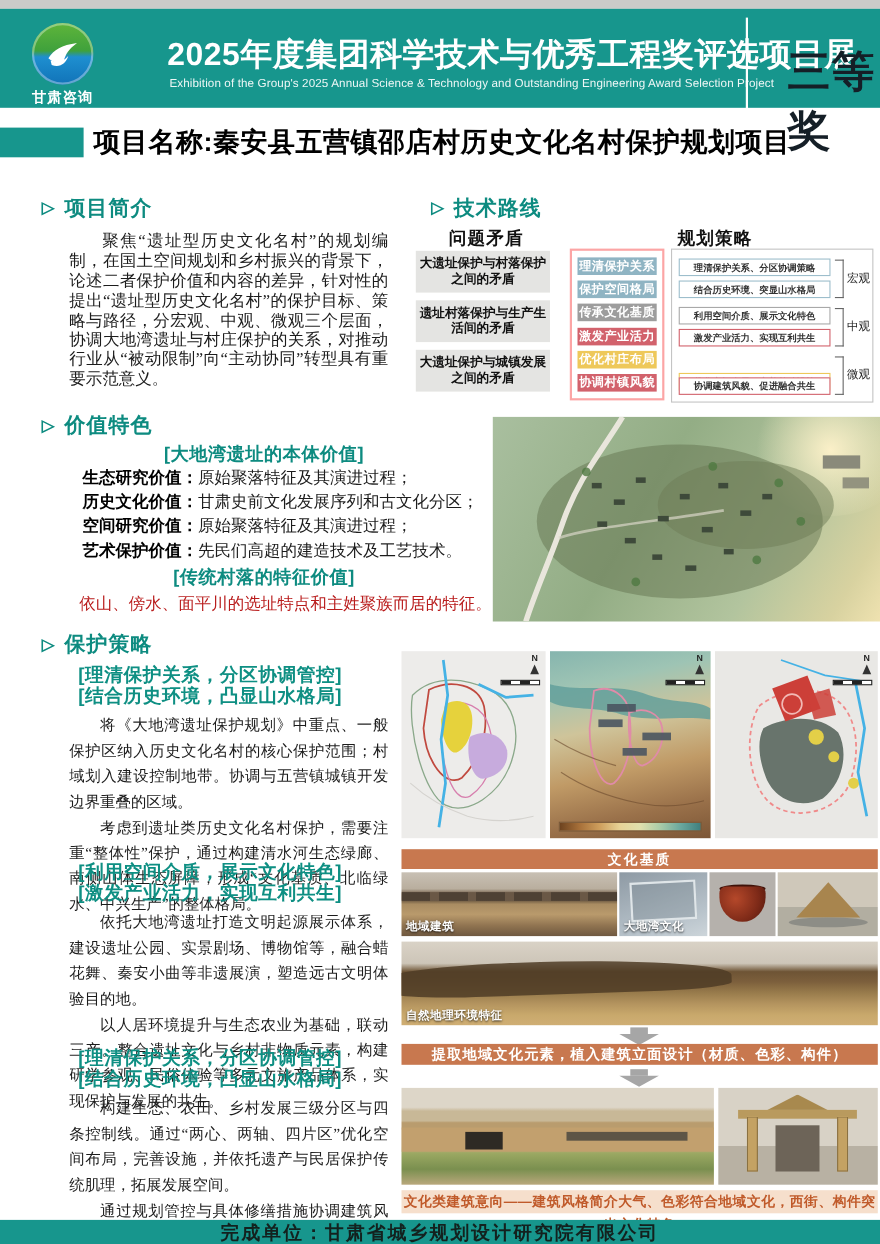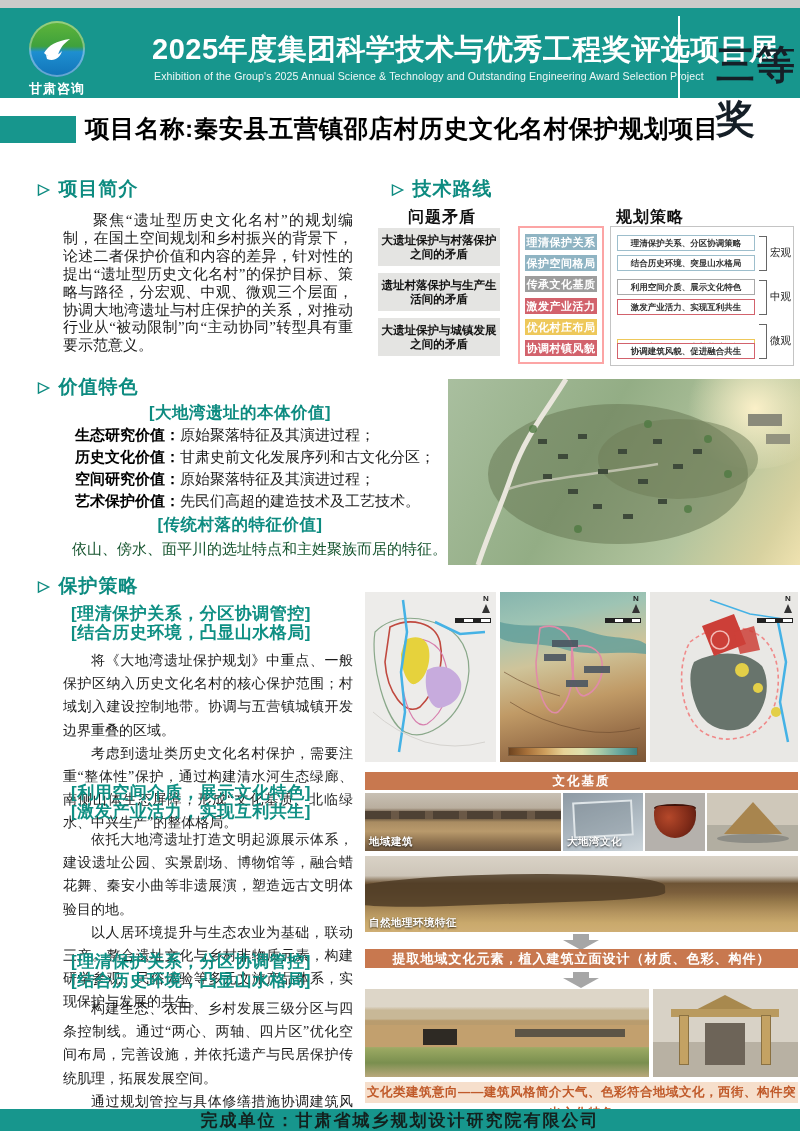--- a/index.html
+++ b/index.html
@@ -46,21 +46,21 @@
   .bracket{position:absolute;left:148px;width:7px;border:1.5px solid #666;border-left:none;}
   .b1{top:9px;height:33px}.b2{top:53px;height:33px}.b3{top:97px;height:33px}
   .level{position:absolute;left:159px;font-size:10.5px;color:#222;}
   .l1{top:19px}.l2{top:63px}.l3{top:107px}
   
   .val-h{position:absolute;left:40px;width:400px;text-align:center;color:#0d8b80;
      font-size:16.5px;font-weight:bold;letter-spacing:.5px;}
   .val-items{position:absolute;left:75px;top:424px;width:370px;font-family:"Liberation Serif",serif;}
   .val-item{font-size:15px;line-height:22px;color:#1c1c1c;white-space:nowrap;}
   .val-item b{font-family:"Liberation Sans",sans-serif;color:#000;}
-  .val-note{position:absolute;left:72px;top:540px;width:370px;font-size:15px;color:#14532d;
+  .val-note{position:absolute;left:72px;top:540px;width:370px;font-size:15px;color:#b91c1c;
      font-family:Liberation Serif, serif;white-space:nowrap;}
   
   .sblock{position:absolute;left:20px;width:342px;}
   .sblock .bh{text-align:center;color:#0e8f83;font-size:17px;font-weight:bold;line-height:18.5px;letter-spacing:.5px;}
   .sblock .paras{margin:7px 0 0 43px;width:290px;font-size:14px;line-height:23.2px;text-align:justify;
      color:#1c1c1c;font-family:"Liberation Serif",serif;}
   .sblock .paras p{margin:0;text-indent:2em;}
   
   .gfx{position:absolute;left:365px;top:592px;width:433px;}
   .maps{display:flex;gap:4px;height:170px;}

